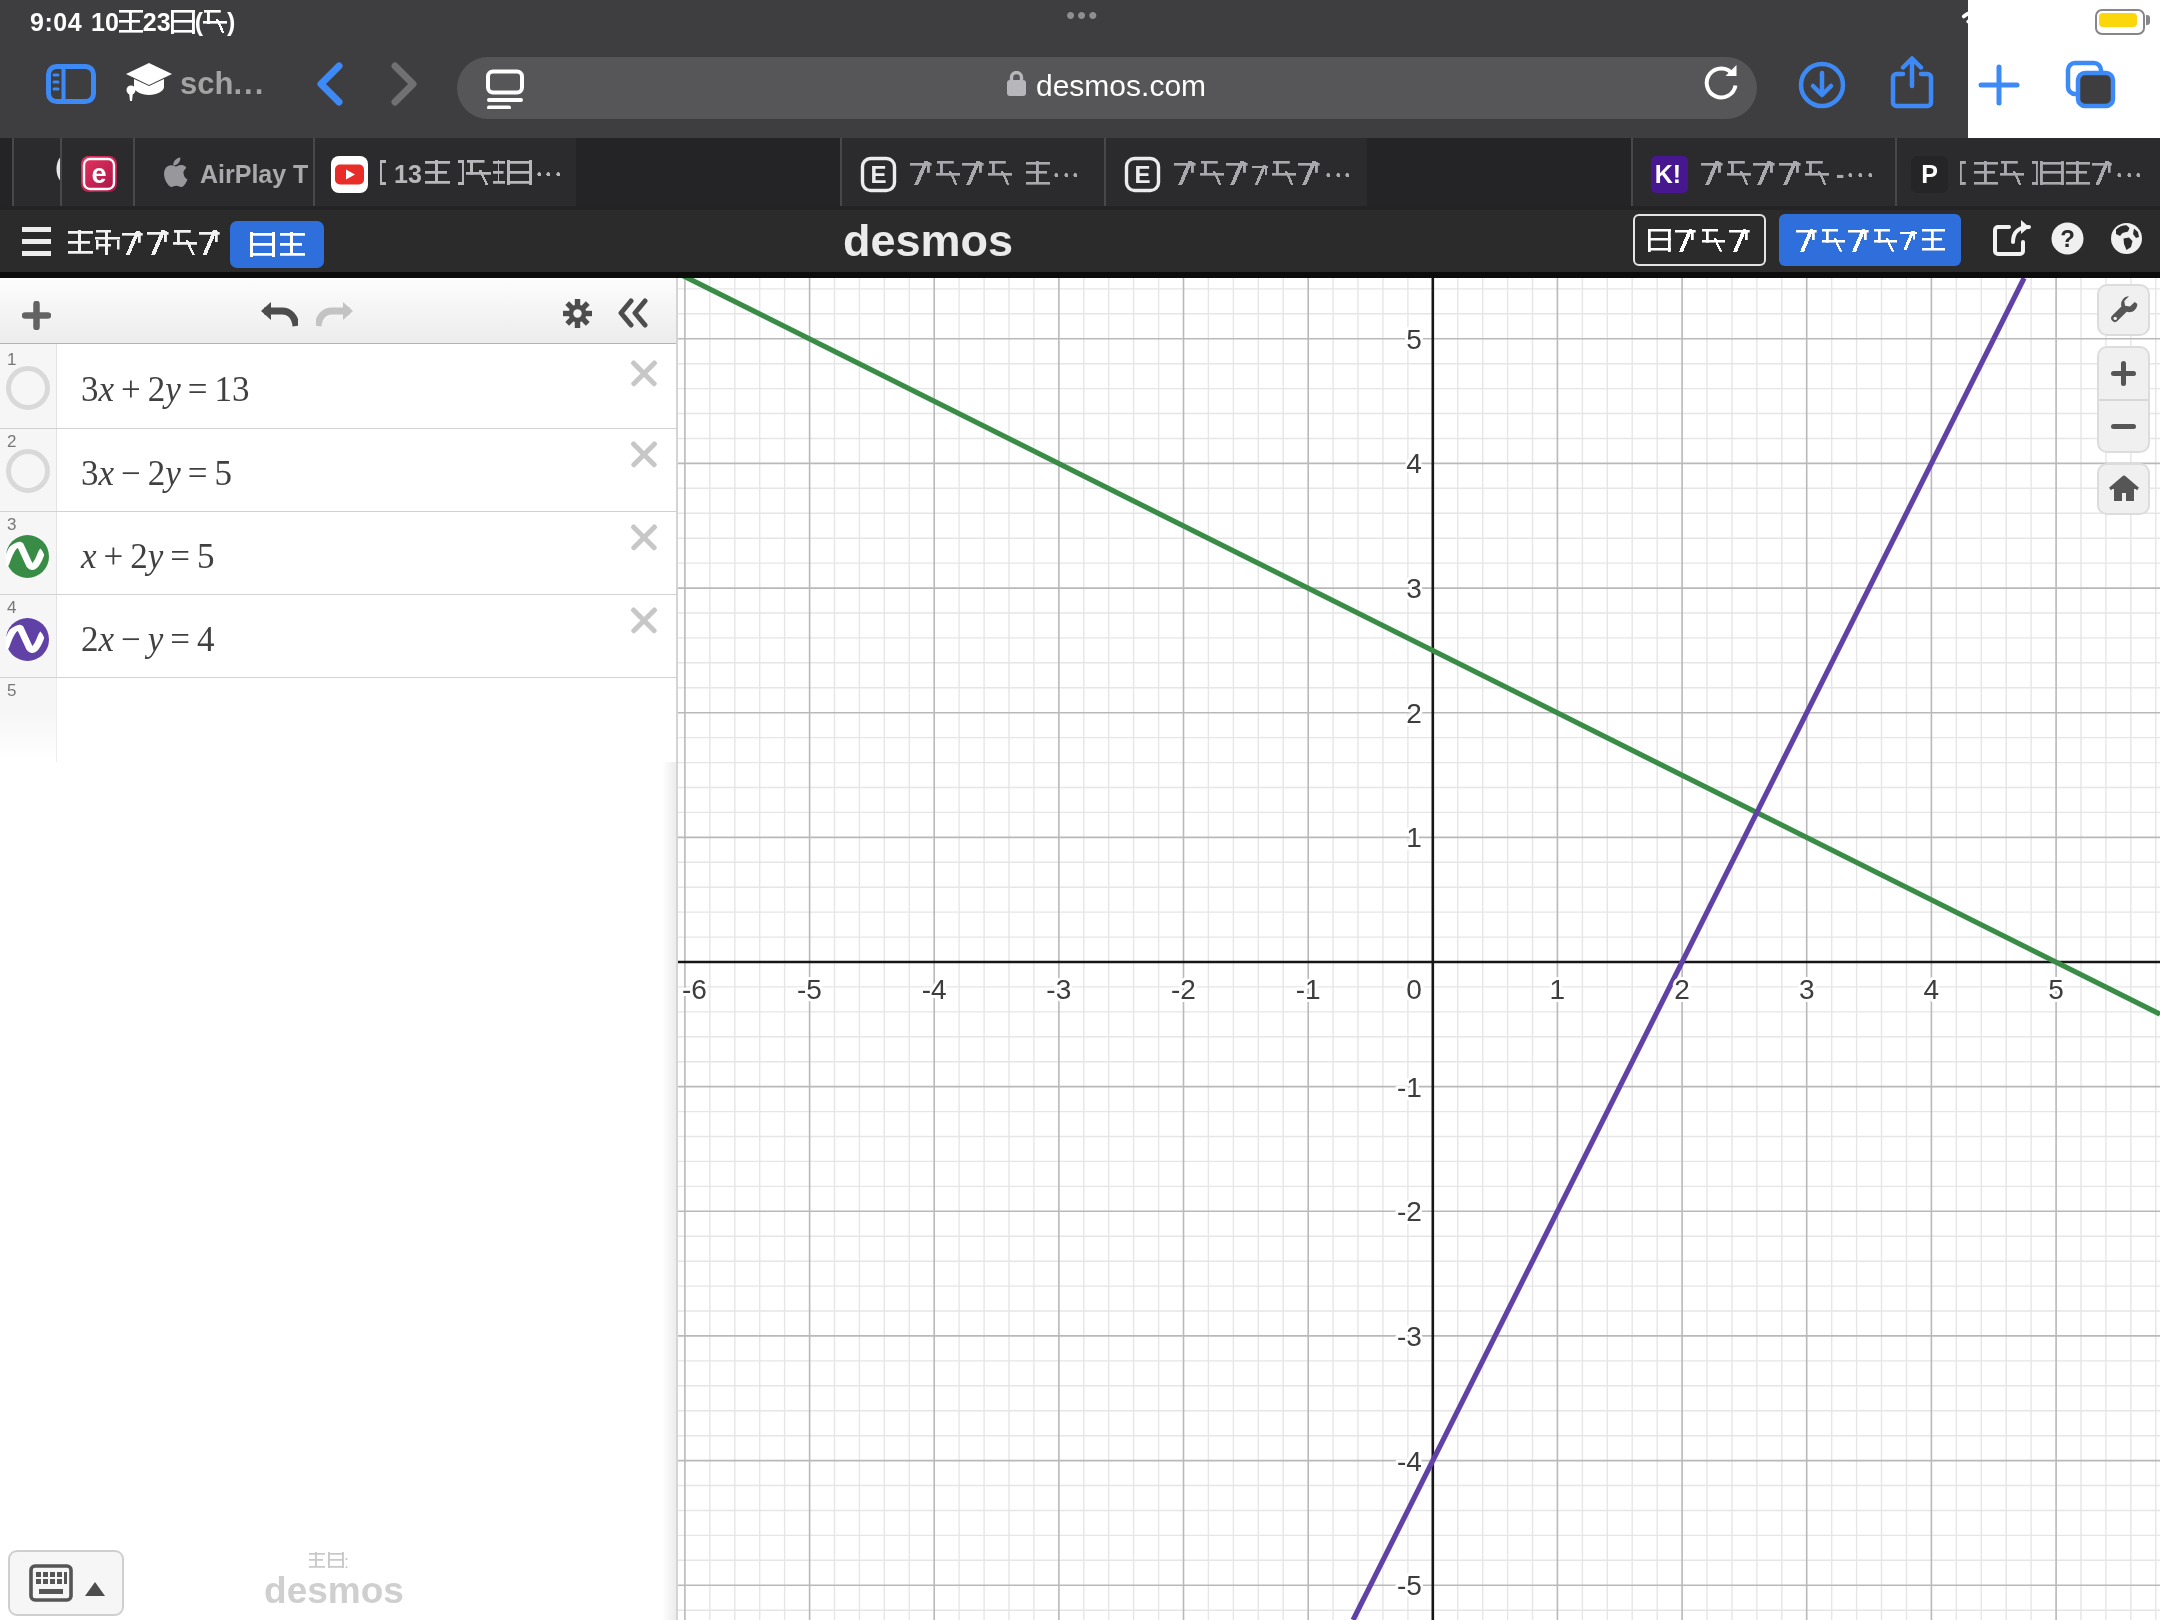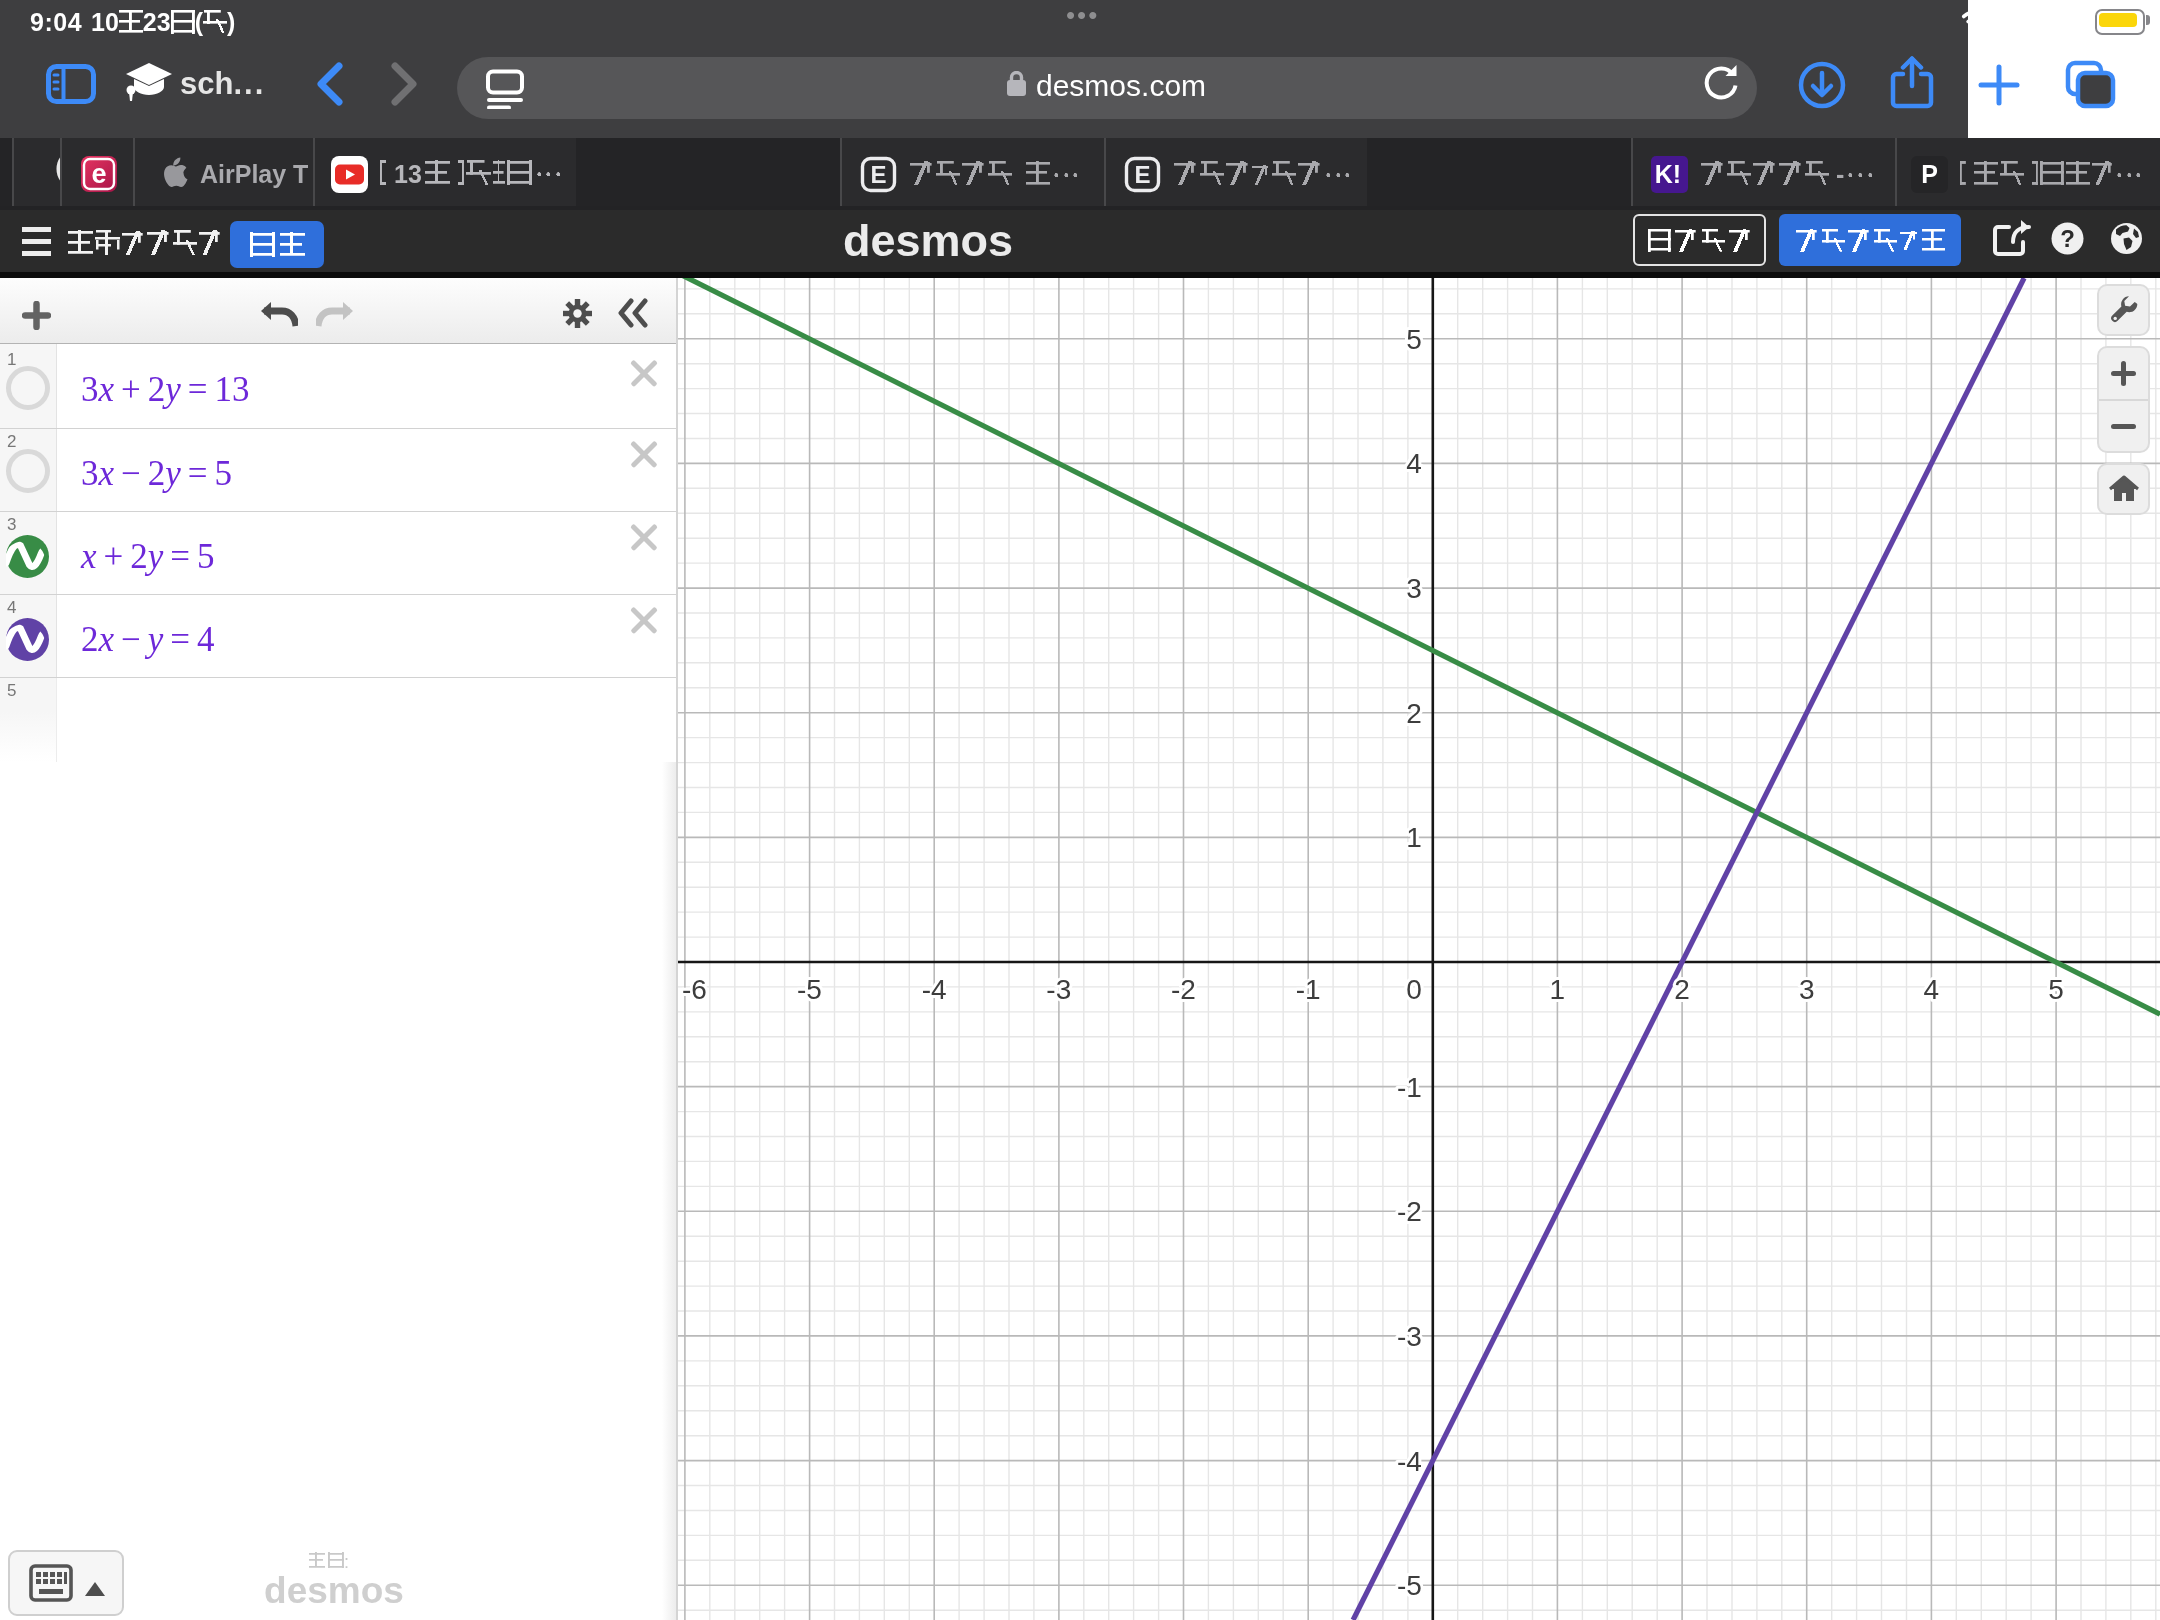--- a/index.html
+++ b/index.html
@@ -22,21 +22,21 @@
 .jE{background-image:linear-gradient(currentColor,currentColor),linear-gradient(currentColor,currentColor),linear-gradient(currentColor,currentColor),linear-gradient(currentColor,currentColor),linear-gradient(currentColor,currentColor),linear-gradient(currentColor,currentColor);background-size:100% 10%,60% 10%,60% 10%,10% 38%,10% 38%,12% 100%;background-position:0 30%,12% 2%,12% 60%,4% 62%,96% 62%,46% 0}
 .jBr{background-image:linear-gradient(currentColor,currentColor),linear-gradient(currentColor,currentColor),linear-gradient(currentColor,currentColor);background-size:14% 100%,45% 12%,45% 12%;background-position:0 0,0 0,0 100%}
 .jBl{background-image:linear-gradient(currentColor,currentColor),linear-gradient(currentColor,currentColor),linear-gradient(currentColor,currentColor);background-size:14% 100%,45% 12%,45% 12%;background-position:100% 0,100% 0,100% 100%}
 .jdots{background-image:radial-gradient(circle,currentColor 40%,transparent 45%),radial-gradient(circle,currentColor 40%,transparent 45%),radial-gradient(circle,currentColor 40%,transparent 45%);background-size:26% 26%,26% 26%,26% 26%;background-position:0 60%,50% 60%,100% 60%}
 
 #panel{position:absolute;left:0;top:278px;width:676px;height:1342px;background:#fff;border-right:2px solid #d4d4d4}
 #ptoolbar{position:absolute;left:0;top:0;width:676px;height:66px;background:linear-gradient(#fdfdfd,#ececec);border-bottom:1px solid #b3b3b3;box-sizing:border-box}
 .row{position:absolute;left:0;width:676px;background:#fff;border-bottom:1px solid #d2d2d2;box-sizing:border-box}
 .gutter{position:absolute;left:0;top:0;bottom:0;width:56px;background:#f6f6f6;border-right:1px solid #e3e3e3}
 .rownum{position:absolute;left:7px;top:3px;font-size:17px;color:#777}
-.mq{font-family:"Liberation Serif",serif;font-size:35px;color:#6d28d9}
+.mq{font-family:"Liberation Serif",serif;font-size:35px;color:#404040}
 .mq i{font-style:italic;font-family:"Liberation Serif",serif}
 .mq .op{padding:0 7px}
 .xbtn{position:absolute;left:629px;width:30px;height:30px}
 .xbtn:before,.xbtn:after{content:"";position:absolute;left:-2px;top:13px;width:34px;height:4.6px;background:#c7c7c7;border-radius:2px}
 .xbtn:before{transform:rotate(45deg)}
 .xbtn:after{transform:rotate(-45deg)}
 
 .gbtn{position:absolute;left:2097px;width:53px;background:#f0f0f0;border:2px solid #dcdcdc;border-radius:10px;box-sizing:border-box}
 </style></head>
 <body>
@@ -76,21 +76,21 @@
       </g>
     </svg>
   <svg class="abs" style="left:124px;top:57px" width="50" height="52" viewBox="0 0 50 52">
       <g fill="#fff">
         <path d="M25 6 48 17 25 28 2 17z"></path>
         <path d="M10 22v8c0 4 7 8 15 8s15-4 15-8v-8l-15 7z"></path>
         <circle cx="7" cy="33" r="4.5"></circle>
         <path d="M5 35h4l-1 9h-2z"></path>
       </g>
     </svg>
-  <div class="abs" style="left:180px;top:66px;font-size:31px;font-weight:bold;color:#e5e5e5">sch<span style="letter-spacing:2px">...</span></div>
+  <div class="abs" style="left:180px;top:66px;font-size:31px;font-weight:bold;color:#a3a3a3">sch<span style="letter-spacing:2px">...</span></div>
   <svg class="abs" style="left:312px;top:62px" width="34" height="44" viewBox="0 0 34 44">
       <path d="M27 4 9 22l18 18" fill="none" stroke="#3d8af7" stroke-width="7" stroke-linecap="round" stroke-linejoin="round"></path>
     </svg>
   <svg class="abs" style="left:388px;top:62px" width="34" height="44" viewBox="0 0 34 44">
       <path d="M7 4l18 18L7 40" fill="none" stroke="#707072" stroke-width="7" stroke-linecap="round" stroke-linejoin="round"></path>
     </svg>
   <div class="abs" style="left:457px;top:57px;width:1300px;height:62px;border-radius:31px;background:#565658"></div>
   <svg class="abs" style="left:485px;top:69px" width="40" height="40" viewBox="0 0 40 40">
       <rect x="3" y="2.5" width="34" height="21" rx="5" fill="none" stroke="#fff" stroke-width="4"></rect>
       <g stroke="#fff" stroke-width="4" stroke-linecap="round">

